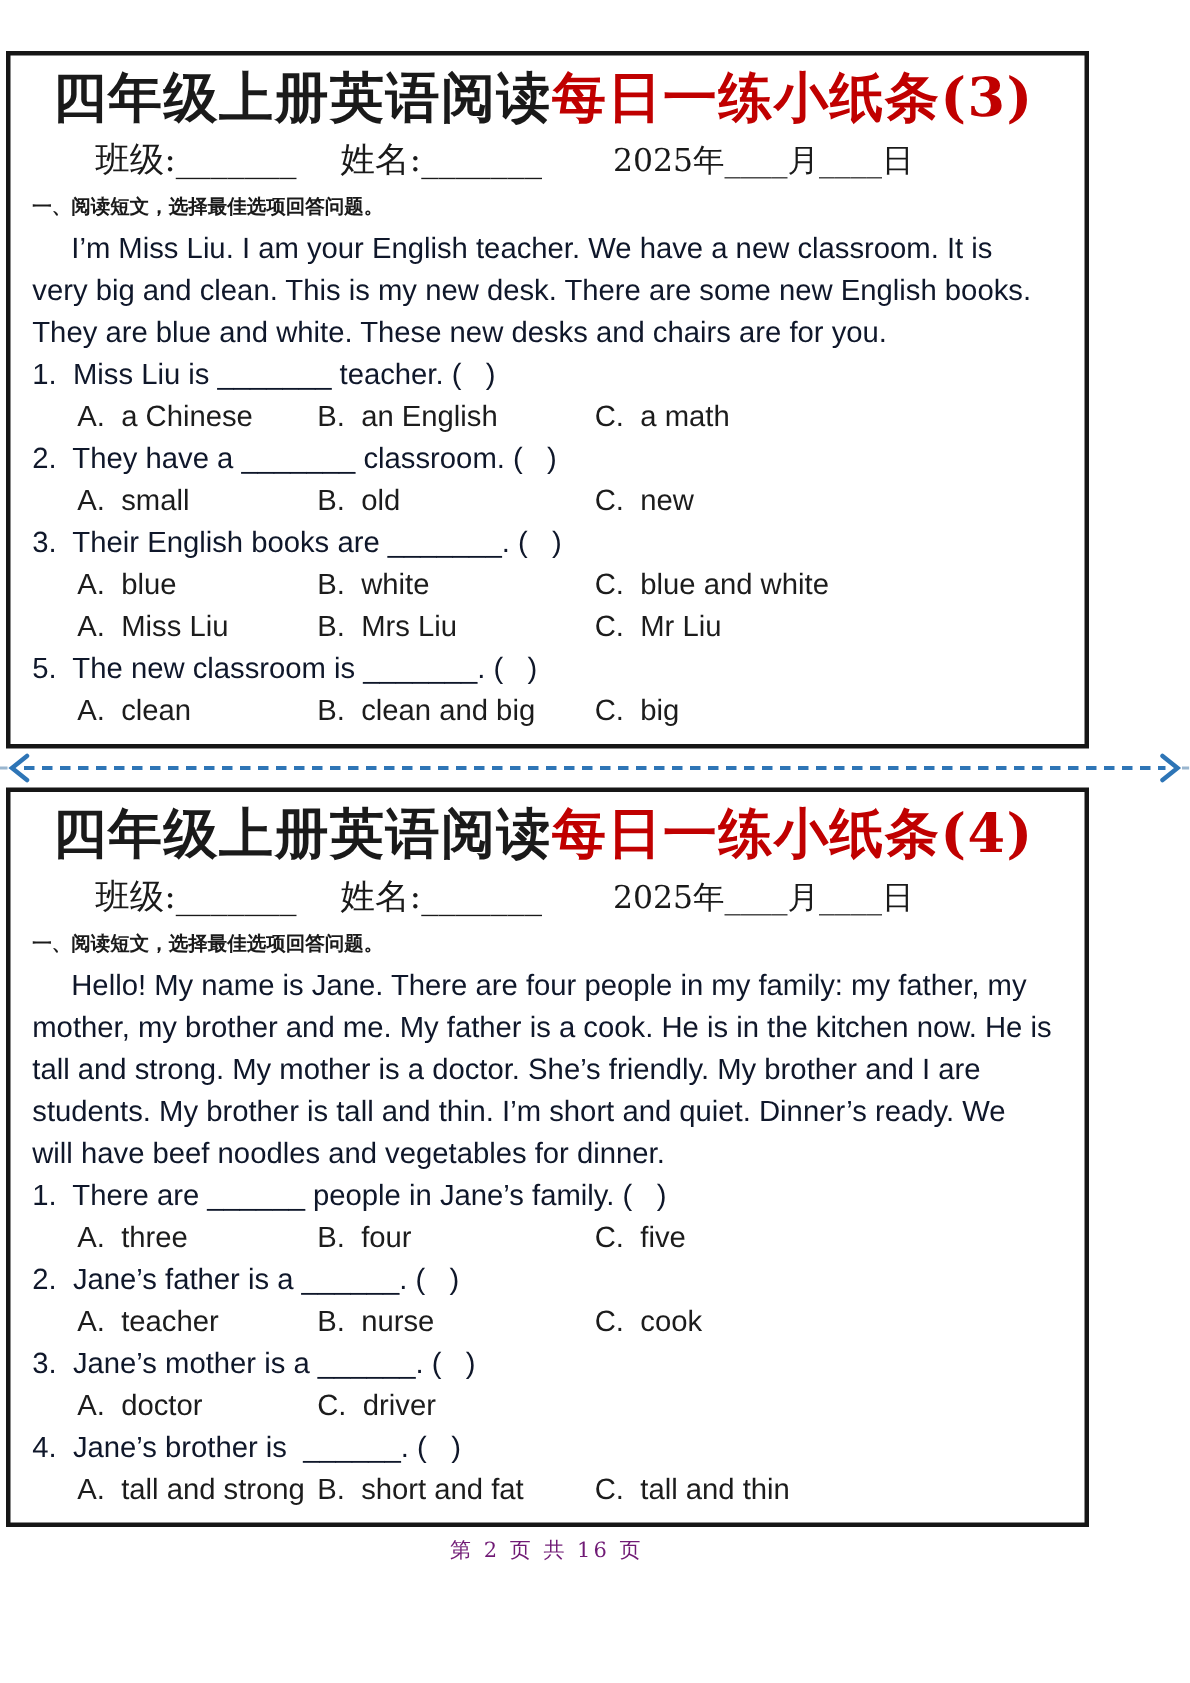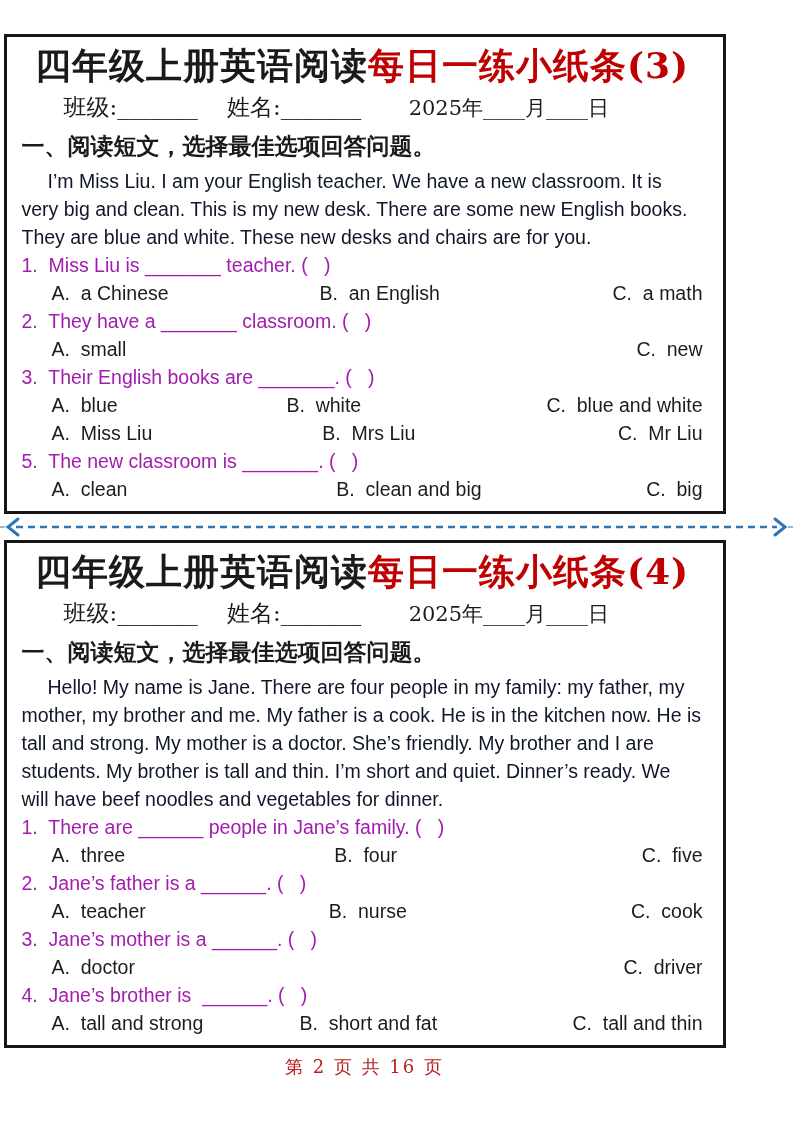--- a/index.html
+++ b/index.html
@@ -36,65 +36,64 @@
     font-family: "DejaVu Serif", serif;
     font-size: 23px;
     line-height: 1.55;
     white-space: nowrap;
   }
   .field-name { margin-left: 22px; }
   .field-date { margin-left: 40px; font-size: 21px; }
 
   .ws-instruction {
     font-weight: bold;
-    font-size: 23px;
+    font-size: 13px;
     line-height: 1.5;
     margin: 2px 0 3px 0;
     font-family: "DejaVu Sans", sans-serif;
   }
 
   .ws-passage {
     font-size: 19.5px;
     line-height: 28px;
     text-indent: 26px;
     color: #0f172a;
   }
 
   .q-prompt {
-    color: #a21caf;
+    color: #0f172a;
     font-size: 19.5px;
     line-height: 28px;
     white-space: pre-wrap;
   }
   .opt-row {
     display: flex;
     padding-left: 30px;
     font-size: 19.5px;
     line-height: 28px;
     color: #1c1c1c;
-    justify-content: space-between;
   }
   .opt { white-space: pre-wrap; }
   .opt-a { min-width: 160px; }
   .opt-b { min-width: 185px; }
 
   .page-divider {
     width: 793px;
     height: 26px;
     position: relative;
     margin: 0;
   }
   .page-divider svg { display: block; }
 
   .page-footer {
     text-align: center;
     font-family: "DejaVu Serif", serif;
-    font-size: 18px;
+    font-size: 14px;
     margin-top: 7px;
-    color: #b91c1c;
+    color: #701a75;
     letter-spacing: 2px;
   }
 </style>
 </head>
 <body>
 
 <div class="sheet">
 
   <div class="worksheet-box">
     <div class="ws-title">
@@ -111,20 +110,21 @@
     <div class="q-prompt">1.  Miss Liu is _______ teacher. (   )</div>
     <div class="opt-row">
       <span class="opt opt-a">A.  a Chinese</span>
       <span class="opt opt-b">B.  an English</span>
       <span class="opt opt-c">C.  a math</span>
     </div>
 
     <div class="q-prompt">2.  They have a _______ classroom. (   )</div>
     <div class="opt-row">
       <span class="opt opt-a">A.  small</span>
+      <span class="opt opt-b">B.  old</span>
       <span class="opt opt-c">C.  new</span>
     </div>
 
     <div class="q-prompt">3.  Their English books are _______. (   )</div>
     <div class="opt-row">
       <span class="opt opt-a">A.  blue</span>
       <span class="opt opt-b">B.  white</span>
       <span class="opt opt-c">C.  blue and white</span>
     </div>
 

